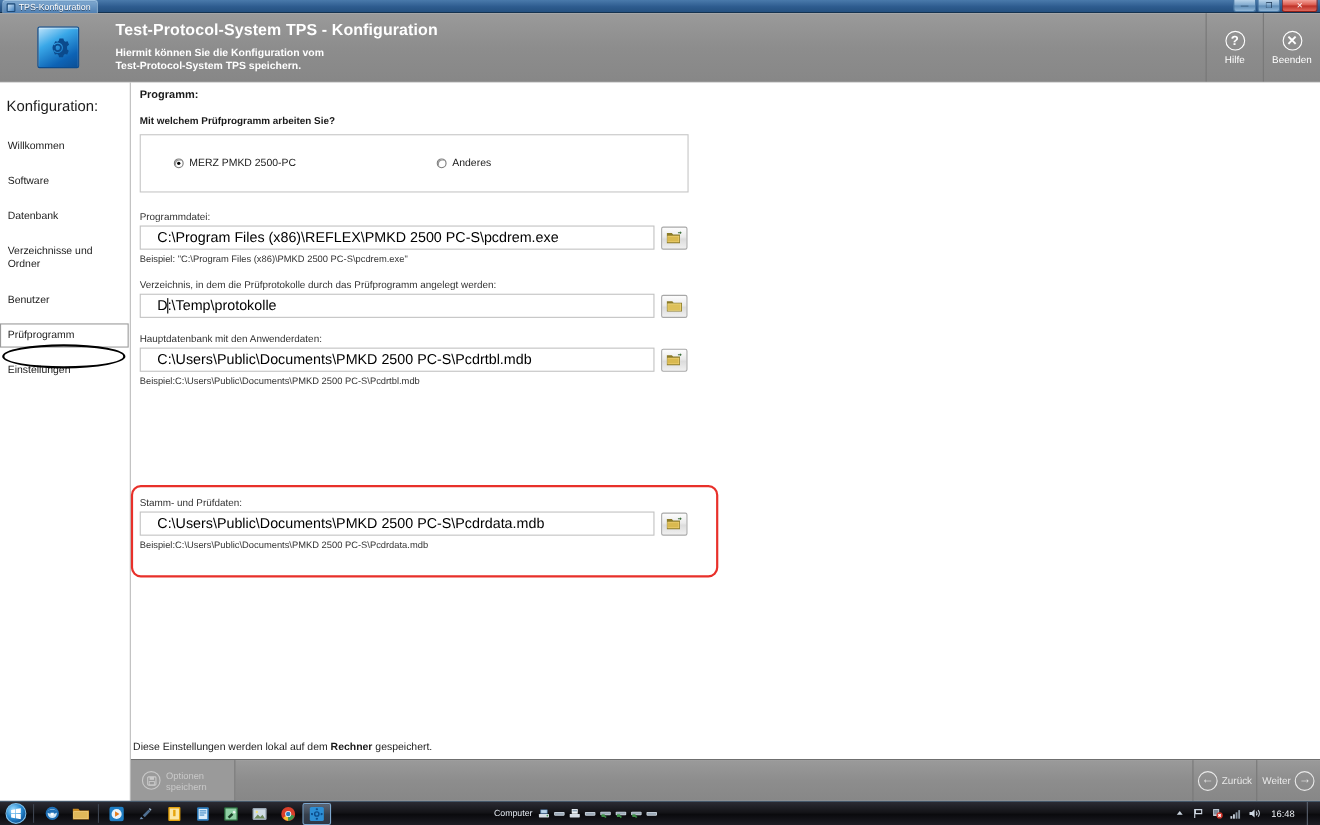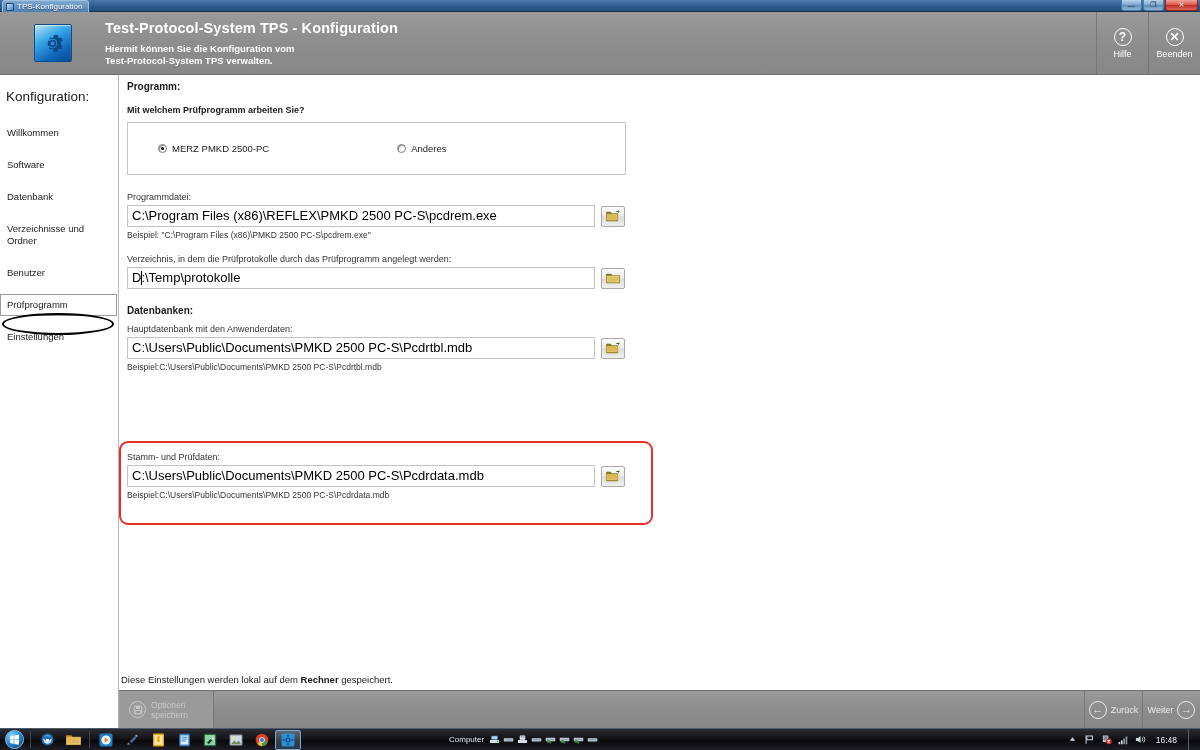--- a/index.html
+++ b/index.html
@@ -179,21 +179,21 @@
     width: 3px; height: 3px; border-radius: 50%; background: #000000;
   }
 
   
   .input-row { display: flex; align-items: center; gap: 6px; }
   .txt-input {
     height: 22px; background: #ffffff;
     border: 1px solid #c2c2c2;
     font-family: "Liberation Sans", sans-serif;
     font-size: 13px; color: #000000;
-    padding: 0 4px; line-height: 20px;
+    padding: 0 15px; line-height: 20px;
     display: flex; align-items: center;
     overflow: hidden; white-space: nowrap;
   }
   .txt-input .caret {
     display: inline-block; width: 1px; height: 14px;
     background: #000; margin: 0 -1px 0 0;
   }
   .browse-btn {
     width: 24px; height: 21px;
     background: linear-gradient(180deg,#fdfdfd 0%, #eaeaea 45%, #dcdcdc 55%, #f0f0f0 100%);
@@ -320,21 +320,21 @@
         <div id="app-icon">
           <svg width="25" height="25" viewBox="0 0 24 24" aria-hidden="true">
             <path fill="#0b4a8c" d="M12 8.4a3.6 3.6 0 100 7.2 3.6 3.6 0 000-7.2zm0 5.6a2 2 0 110-4 2 2 0 010 4z"></path>
             <path fill="#0b4a8c" d="M20.2 13.4l-.1-1.4.1-1.4 1.7-1.2-1.3-3.1-2 .4-1.1-.9-.6-1.9h-3.4l-.6 1.9-1.1.9-2-.4-1.3 3.1L9.9 10.6l.1 1.4-.1 1.4-1.7 1.2 1.3 3.1 2-.4 1.1.9.6 1.9h3.4l.6-1.9 1.1-.9 2 .4 1.3-3.1-1.4-1.2zM12 16.6a4.6 4.6 0 110-9.2 4.6 4.6 0 010 9.2z"></path>
           </svg>
         </div>
       </div>
       <div id="header-text">
         <div id="header-title">Test-Protocol-System TPS - Konfiguration</div>
         <div id="header-sub1">Hiermit können Sie die Konfiguration vom</div>
-        <div id="header-sub2">Test-Protocol-System TPS verwalten.</div>
+        <div id="header-sub2">Test-Protocol-System TPS speichern.</div>
       </div>
       <div id="header-buttons">
         <div class="hdr-btn">
           <span class="circ">?</span>
           <span class="hlabel">Hilfe</span>
         </div>
         <div class="hdr-btn">
           <span class="circ">✕</span>
           <span class="hlabel">Beenden</span>
         </div>
@@ -413,21 +413,20 @@
               <div class="browse-btn">
                 <svg width="15" height="13" viewBox="0 0 16 14" aria-hidden="true">
                   <path fill="#8a7a28" d="M0 2h5.5l1.3 1.5H15V12H0z"></path>
                   <path fill="#f5e08c" d="M.8 4.2h13.4V11.2H.8z"></path>
                   <path fill="#ddc05a" d="M1.4 4.9h12.2v5.6H1.4z"></path>
                 </svg>
               </div>
             </div>
           </div>
 
-          <div class="section-title" style="margin-top:16px;margin-bottom:8px">Datenbanken:</div>
 
           <div class="block">
             <div class="field-label">Hauptdatenbank mit den Anwenderdaten:</div>
             <div class="input-row">
               <div class="txt-input" style="width:468px">C:\Users\Public\Documents\PMKD 2500 PC-S\Pcdrtbl.mdb</div>
               <div class="browse-btn">
                 <svg width="15" height="13" viewBox="0 0 16 14" aria-hidden="true">
                   <path fill="#8a7a28" d="M0 2h5l1.3 1.4H13V12H0z"></path>
                   <path fill="#f2d277" d="M.7 4.6h11.6V11H.7z"></path>
                   <path fill="#d9b94f" d="M1.3 5.3h10.3v5H1.3z"></path>

